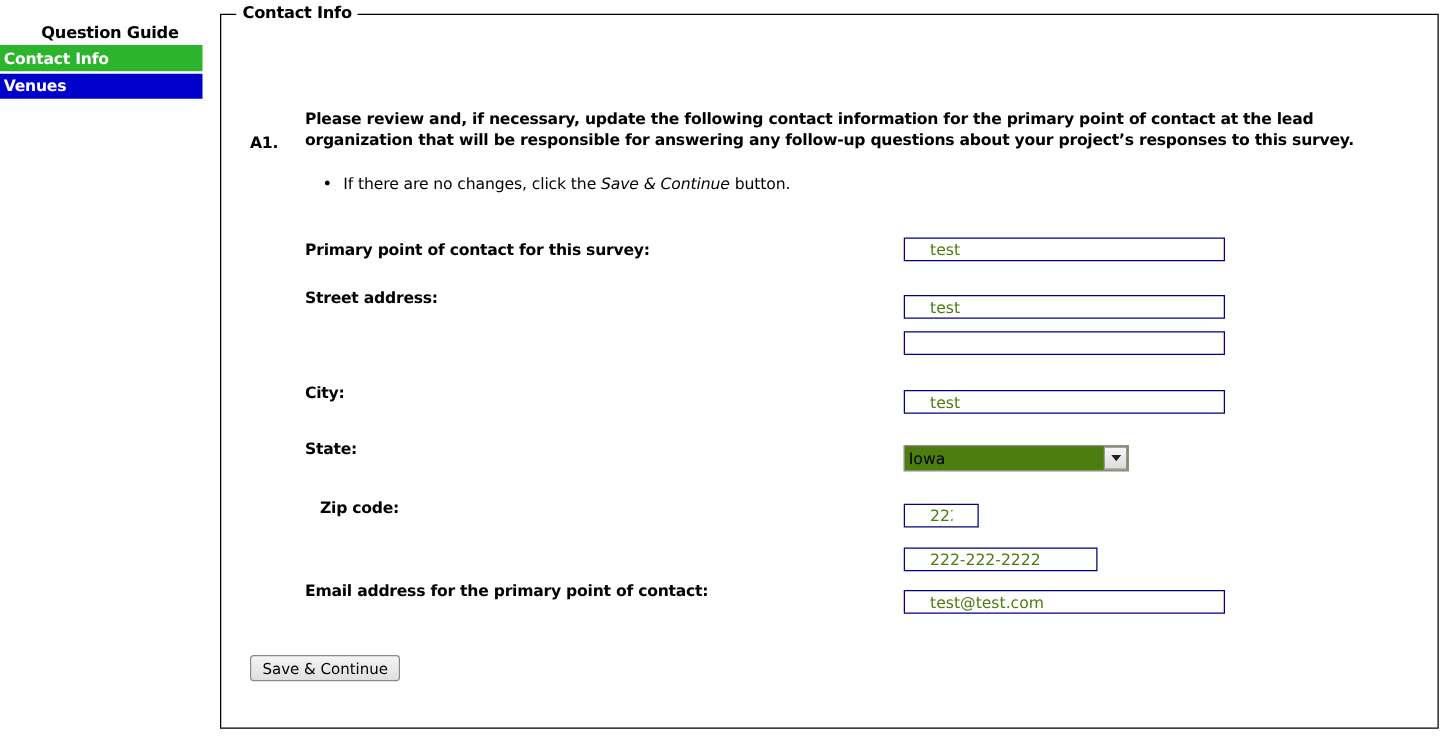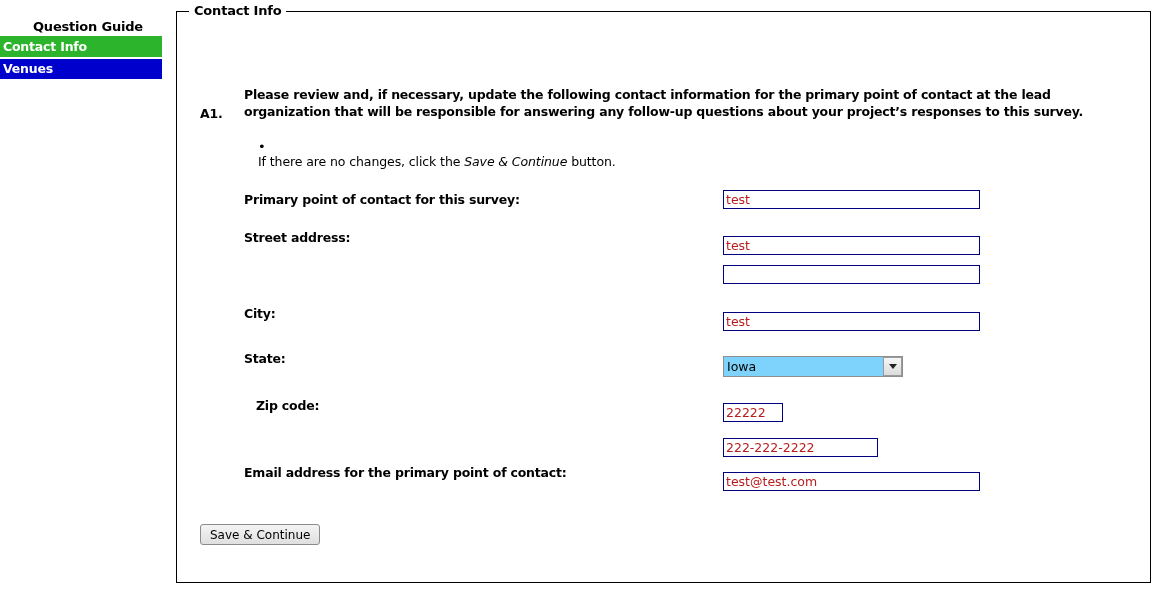--- a/index.html
+++ b/index.html
@@ -37,54 +37,54 @@
   .qnum {
     position: absolute; left: 23px; top: 74px;
     font-size: 12.5px; font-weight: bold; letter-spacing: -0.2px; margin-top: 20px;
   }
   .qtext {
     position: absolute; left: 67px; top: 74px; width: 895px;
     font-size: 12.5px; font-weight: bold; letter-spacing: -0.2px; line-height: 17px;
   }
   .bullet-row {
     position: absolute; left: 81px; top: 127px;
-    font-size: 12.5px; letter-spacing: -0.1px; display: flex; align-items: baseline; flex-direction: column;
+    font-size: 12.5px; letter-spacing: -0.1px; display: flex; align-items: baseline;
   }
   .bullet-dot { margin-right: 9px; }
   .bullet-dot::before { content: "\2022"; font-size: 13px; }
   .bullet-text i { font-style: italic; }
 
   
   .flabel {
     position: absolute; left: 67px;
     font-size: 12.5px; font-weight: bold; letter-spacing: -0.2px; line-height: 15px;
     white-space: nowrap;
   }
   .txt {
     position: absolute; left: 546px;
     height: 19px; border: 1px solid #000080; background: #fff;
     font-family: "DejaVu Sans", "Liberation Sans", sans-serif;
-    font-size: 12.5px; color: #b91c1c; padding: 0 2px; outline: none;
+    font-size: 12.5px; color: #4d7c0f; padding: 0 20px; outline: none;
   }
   .w-full { width: 257px; }
   .w-zip  { width: 60px; }
   .w-tel  { width: 155px; }
 
   .lab-r1 { top: 180px; }  .in-r1 { top: 178px; }
   .lab-r2 { top: 218px; }  .in-r2a { top: 224px; } .in-r2b { top: 253px; }
   .lab-r3 { top: 294px; }  .in-r3 { top: 300px; }
   .lab-r4 { top: 339px; }
   .lab-r5 { top: 386px; margin-left: 12px; }  .in-r5 { top: 391px; }
   .lab-r6 { top: 419px; }  .in-r6 { top: 426px; }
   .lab-r7 { top: 453px; }  .in-r7 { top: 460px; }
 
   
   .select {
     position: absolute; left: 546px; top: 344px; width: 180px; height: 21px;
-    border: 1px solid #8e8e8e; background: #7dd3fc; display: flex; align-items: center;
+    border: 1px solid #8e8e8e; background: #4d7c0f; display: flex; align-items: center;
     cursor: default;
   }
   .select-value {
     flex: 1; font-size: 12.5px; padding-left: 3px; line-height: 19px;
     overflow: hidden; white-space: nowrap;
   }
   .select-btn {
     width: 19px; height: 19px; border: 1px solid #9a9a9a;
     background: linear-gradient(#f6f6f6, #dcdcdc);
     display: flex; align-items: center; justify-content: center; cursor: pointer;

